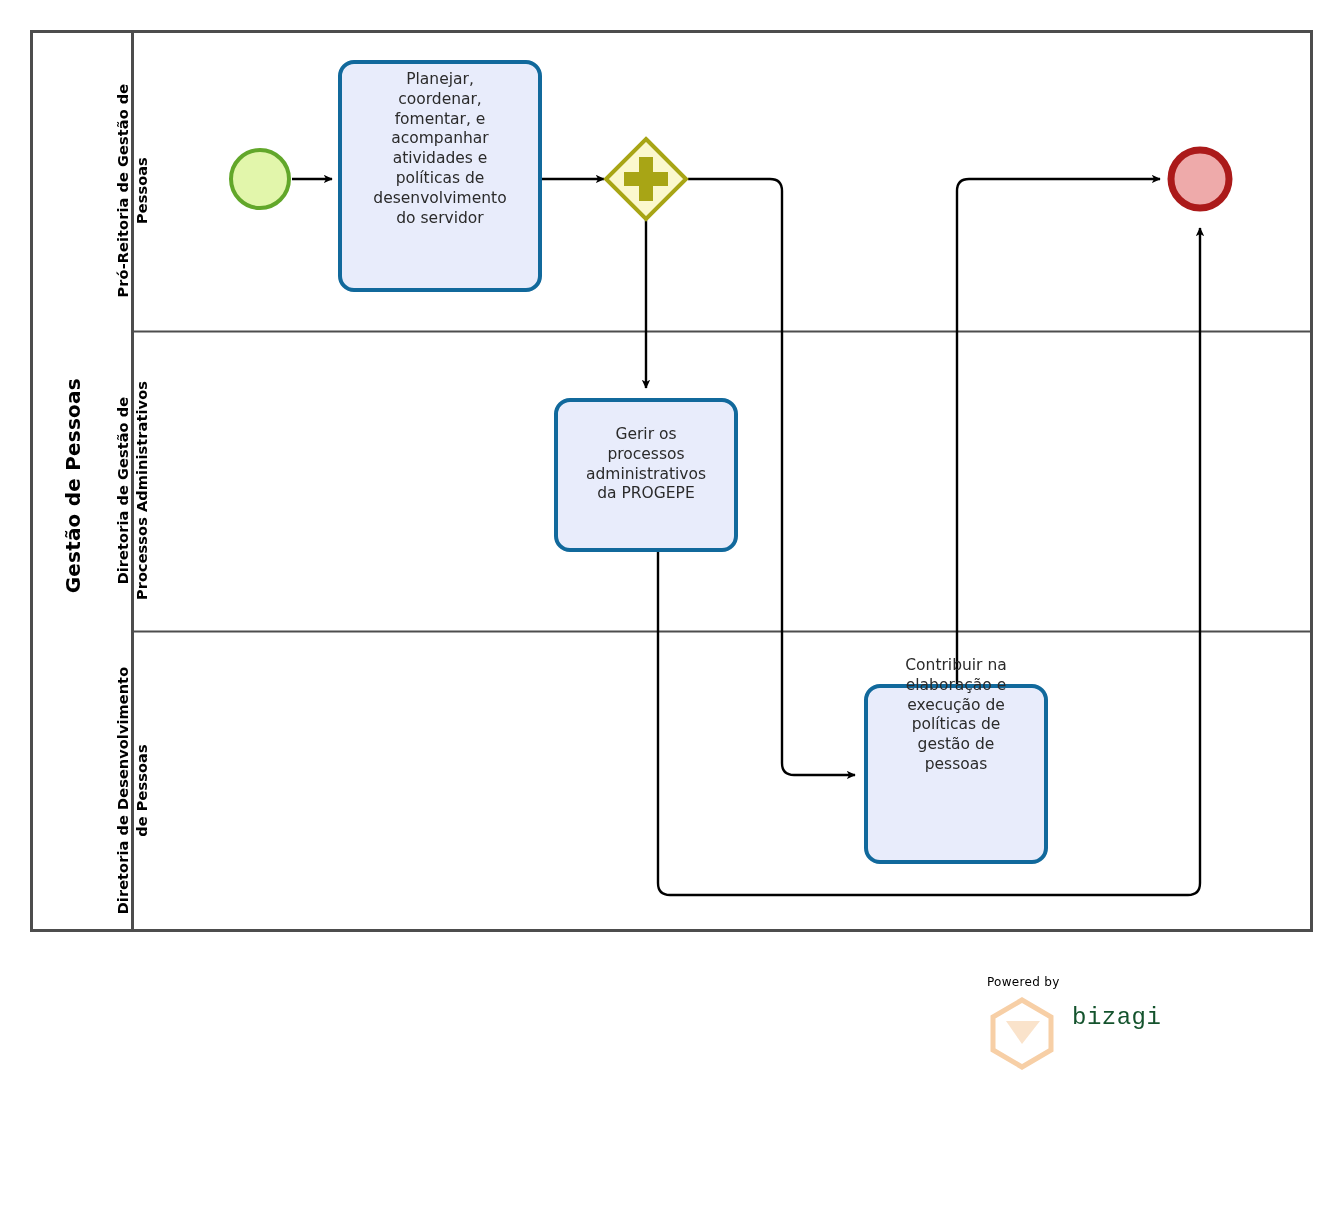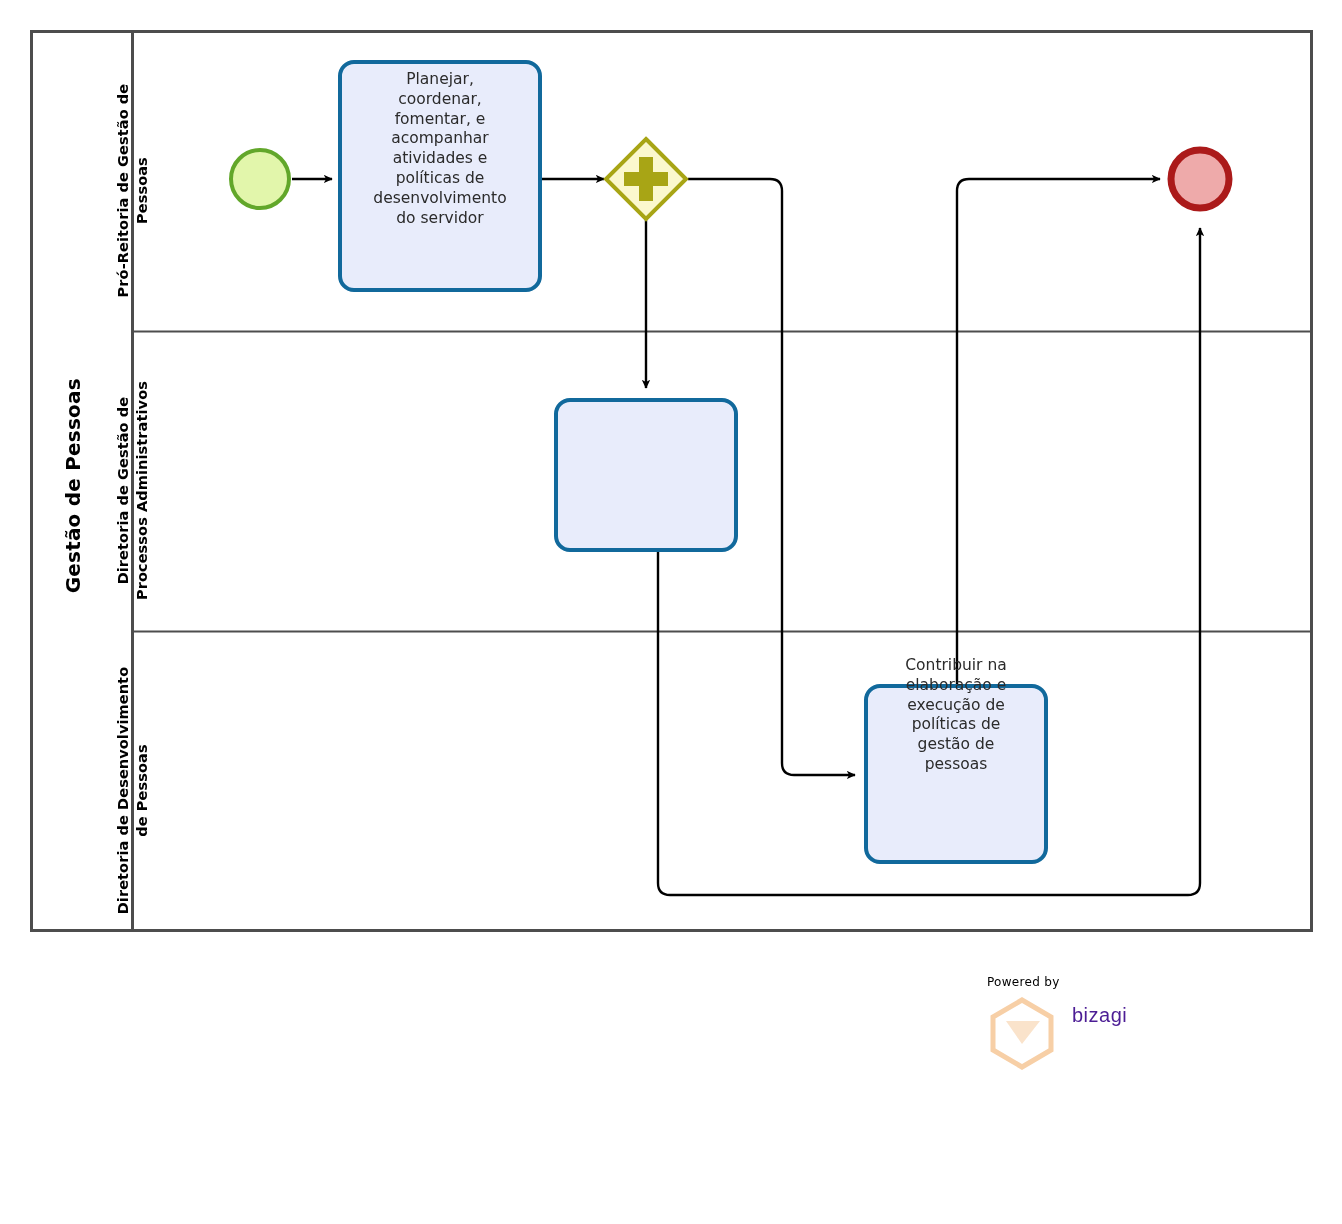--- a/index.html
+++ b/index.html
@@ -61,23 +61,23 @@
   }
   .wm-powered {
     position: absolute;
     font-family: "DejaVu Sans", sans-serif;
     font-size: 12px;
     color: #000000;
     letter-spacing: .3px;
   }
   .wm-bizagi {
     position: absolute;
-    font-family: Liberation Sans, sans-serif;
-    font-size: 20px;
-    color: #4c1d95;
+    font-family: Liberation Mono, monospace;
+    font-size: 24px;
+    color: #14532d;
     letter-spacing: .5px;
   }
   .wm-modeler {
     position: absolute;
     font-family: "DejaVu Sans", sans-serif;
     font-size: 45px;
     color: #f7cfa6;
     letter-spacing: -0.5px;
   }
 </style>
@@ -165,20 +165,24 @@
 
   <div class="lbl task-label" style="left:344px; top:70px; width:192px;">Planejar,
 coordenar,
 fomentar, e
 acompanhar
 atividades e
 políticas de
 desenvolvimento
 do servidor</div>
 
+  <div class="lbl task-label" style="left:560px; top:425px; width:172px;">Gerir os
+processos
+administrativos
+da PROGEPE</div>
 
   <div class="lbl task-label" style="left:870px; top:656px; width:172px;">Contribuir na
 elaboração e
 execução de
 políticas de
 gestão de
 pessoas</div>
 
   <div class="wm-powered" style="left:987px; top:975px;">Powered by</div>
 

